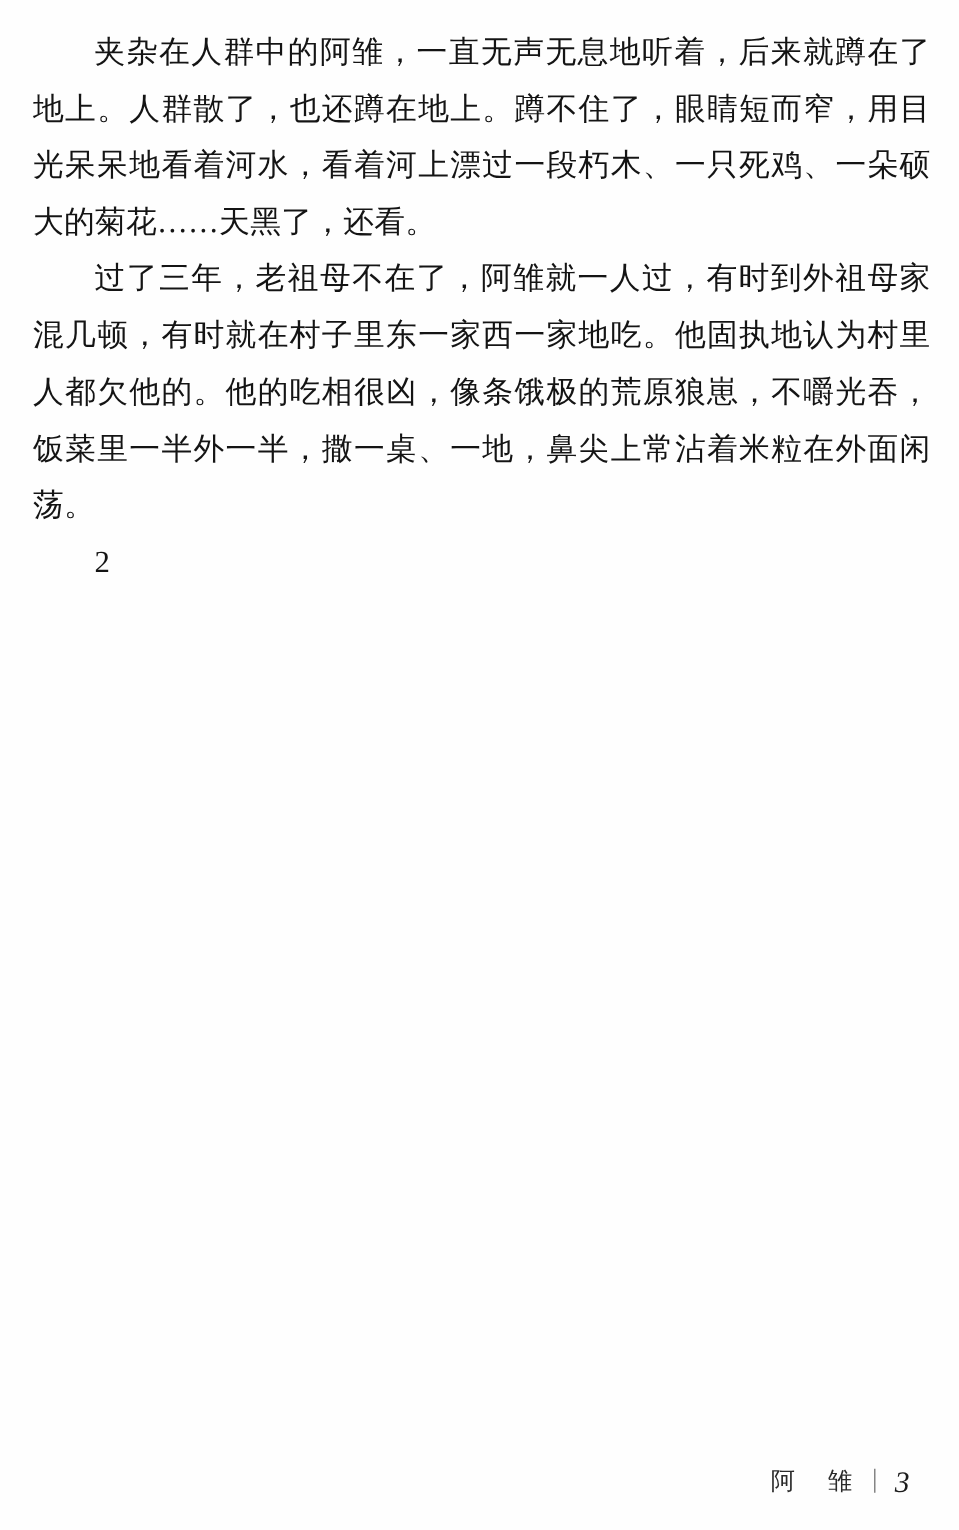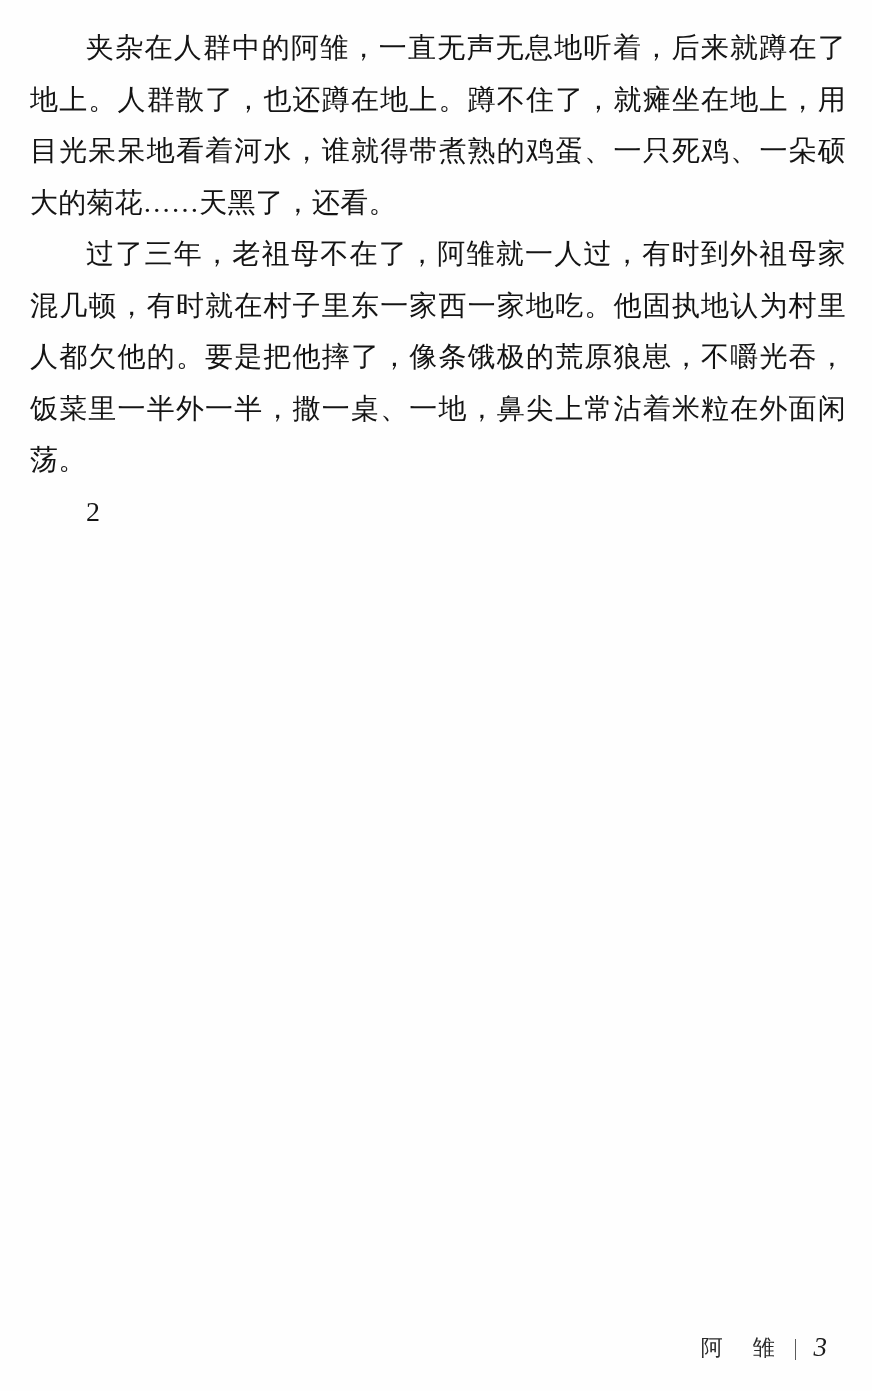--- a/index.html
+++ b/index.html
@@ -40,21 +40,21 @@
     line-height: 50px;
     font-weight: normal;
     text-align: center;
     letter-spacing: 0;
   }
   .page-footer {
     position: absolute;
     right: 45px;
     bottom: 28px;
     display: flex;
-    align-items: center;
+    align-items: flex-start;
     font-size: 22px;
     color: #2a2a2a;
     white-space: nowrap;
   }
   .running-title {
     letter-spacing: 4px;
   }
   .footer-divider {
     margin: 0 16px 0 14px;
     font-size: 24px;
@@ -68,22 +68,22 @@
     font-size: 27px;
     color: #1c1c1c;
   }
 </style>
 </head>
 <body>
 
 <div class="page">
 
   <div class="body-text">
-    <p>夹杂在人群中的阿雏，一直无声无息地听着，后来就蹲在了地上。人群散了，也还蹲在地上。蹲不住了，就瘫坐在地上，用目光呆呆地看着河水，谁就得带煮熟的鸡蛋、一只死鸡、一朵硕大的菊花……天黑了，还看。</p>
-    <p>过了三年，老祖母不在了，阿雏就一人过，有时到外祖母家混几顿，有时就在村子里东一家西一家地吃。他固执地认为村里人都欠他的。要是把他摔了，像条饿极的荒原狼崽，不嚼光吞，饭菜里一半外一半，撒一桌、一地，鼻尖上常沾着米粒在外面闲荡。</p>
+    <p>夹杂在人群中的阿雏，一直无声无息地听着，后来就蹲在了地上。人群散了，也还蹲在地上。蹲不住了，眼睛短而窄，用目光呆呆地看着河水，看着河上漂过一段朽木、一只死鸡、一朵硕大的菊花……天黑了，还看。</p>
+    <p>过了三年，老祖母不在了，阿雏就一人过，有时到外祖母家混几顿，有时就在村子里东一家西一家地吃。他固执地认为村里人都欠他的。他的吃相很凶，像条饿极的荒原狼崽，不嚼光吞，饭菜里一半外一半，撒一桌、一地，鼻尖上常沾着米粒在外面闲荡。</p>
 
     <p class="section-number">2</p>
 
   </div>
 
   <div class="page-footer">
     <span class="running-title">阿　雏</span>
     <span class="footer-divider">|</span>
     <span class="page-number">3</span>
   </div>

